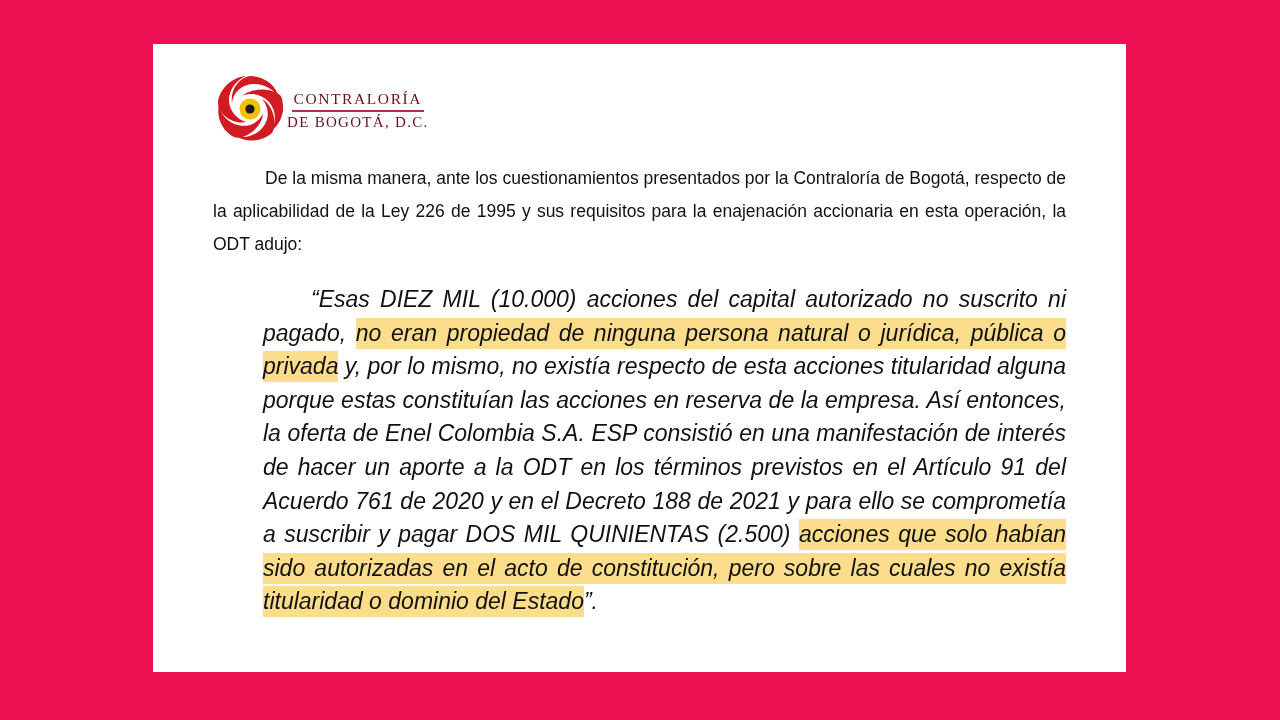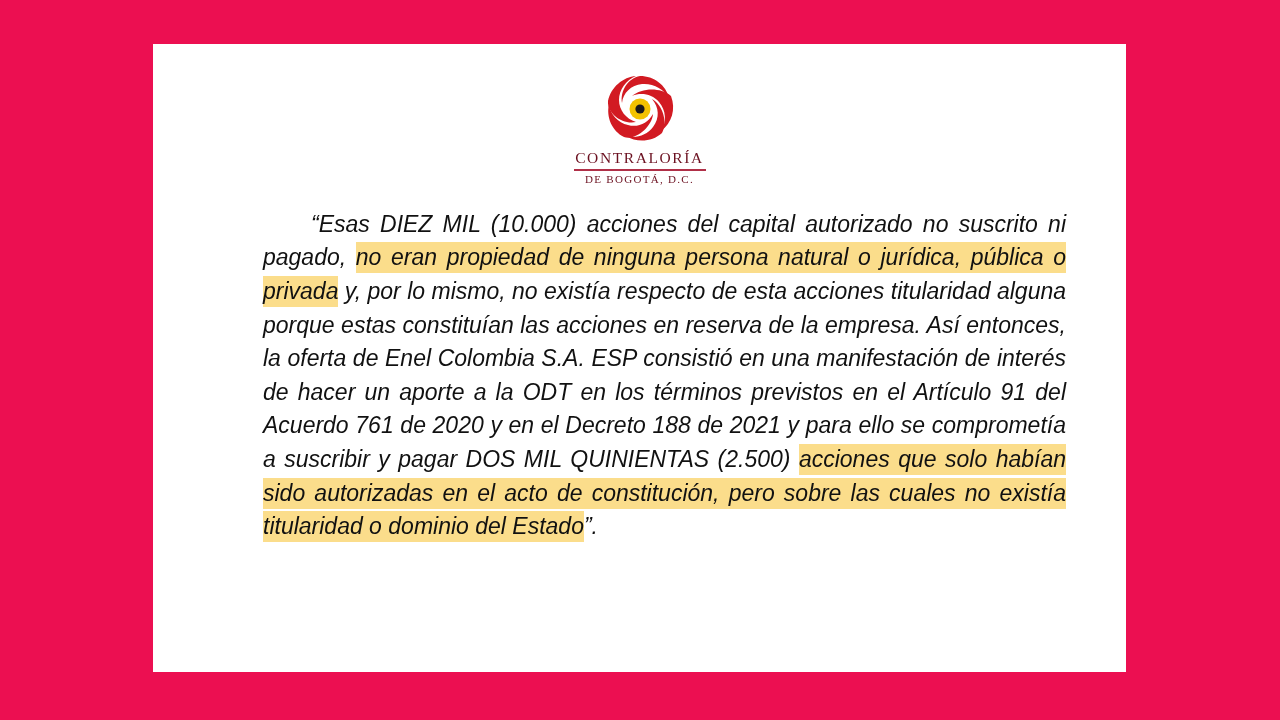--- a/index.html
+++ b/index.html
@@ -28,21 +28,21 @@
     width: 973px;
     height: 628px;
     background: #ffffff;
     box-sizing: border-box;
     padding: 22px 60px 0 60px;
     overflow: hidden;
   }
   .logo-block {
     width: 100%;
     display: flex;
-    flex-direction: column;
+    flex-direction: row;
     align-items: center;
     margin-top: 6px;
   }
   .logo-mark {
     width: 74px;
     height: 74px;
     position: relative;
   }
   .logo-mark svg {
     display: block;
@@ -59,21 +59,21 @@
     color: #6b1020;
   }
   .logo-rule {
     width: 132px;
     height: 2px;
     background: #b03048;
     margin: 3px auto 3px auto;
   }
   .logo-text .line2 {
     font-family: "Liberation Serif", serif;
-    font-size: 11px;
+    font-size: 15px;
     letter-spacing: 1.3px;
     color: #6b1020;
   }
   .body-text {
     margin-top: 16px;
     font-size: 17.5px;
     line-height: 33px;
     color: #111111;
     text-align: justify;
   }
@@ -127,20 +127,21 @@
         </svg>
       </div>
       <div class="logo-text">
         <div class="line1">CONTRALORÍA</div>
         <div class="logo-rule"></div>
         <div class="line2">DE BOGOTÁ, D.C.</div>
       </div>
     </div>
 
     <div class="body-text">
+      <p class="para-intro">De la misma manera, ante los cuestionamientos presentados por la Contraloría de Bogotá, respecto de la aplicabilidad de la Ley 226 de 1995 y sus requisitos para la enajenación accionaria en esta operación, la ODT adujo:</p>
 
       <p class="quote-block">
         <span class="first-indent"></span><span>“</span><span>Esas DIEZ MIL (10.000) acciones del capital autorizado no suscrito ni pagado, </span><mark class="hl">no eran propiedad de ninguna persona natural o jurídica, pública o privada</mark><span> y, por lo mismo, no existía respecto de esta acciones titularidad alguna porque estas constituían las acciones en reserva de la empresa. Así entonces, la oferta de Enel Colombia S.A. ESP consistió en una manifestación de interés de hacer un aporte a la ODT en los términos previstos en el Artículo 91 del Acuerdo 761 de 2020 y en el Decreto 188 de 2021 y para ello se comprometía a suscribir y pagar DOS MIL QUINIENTAS (2.500) </span><mark class="hl">acciones que solo habían sido autorizadas en el acto de constitución, pero sobre las cuales no existía titularidad o dominio del Estado</mark><span>”.</span>
       </p>
     </div>
 
   </div>
 </div>
 
 </body></html>

